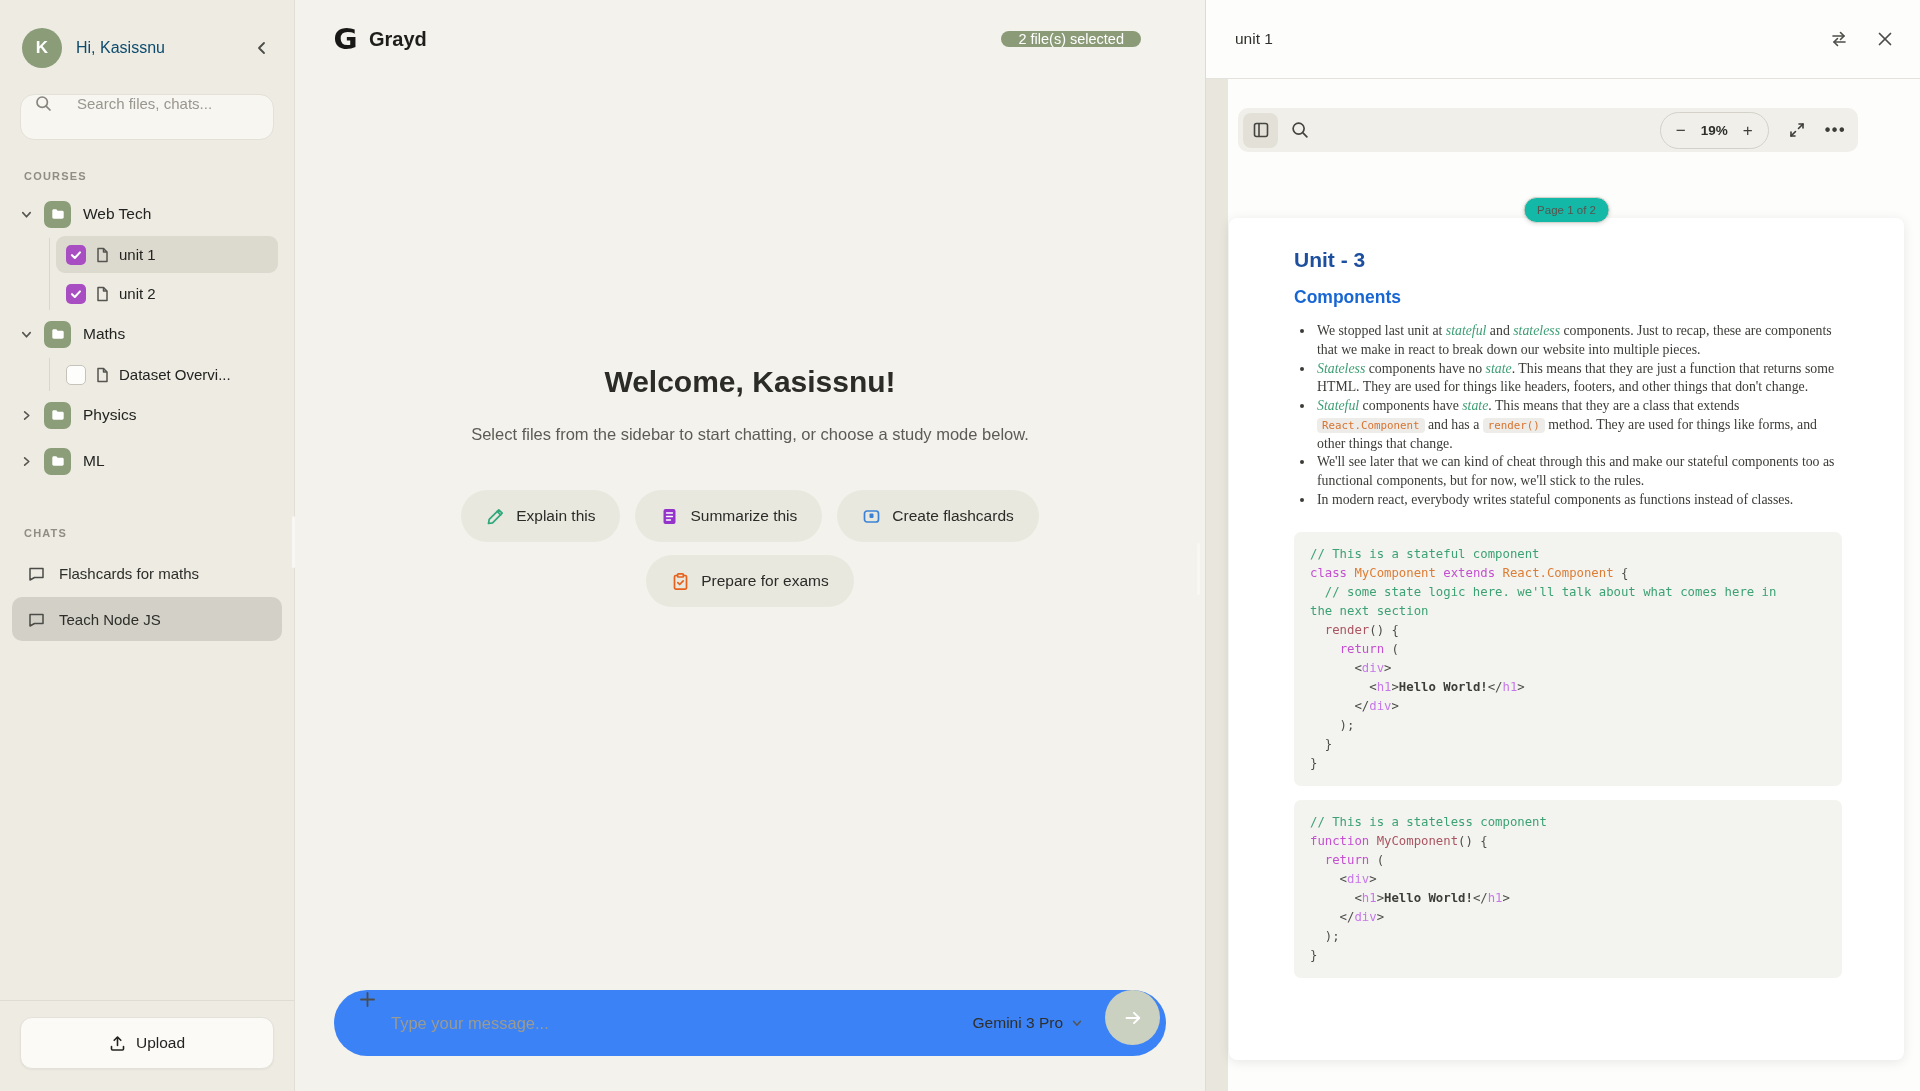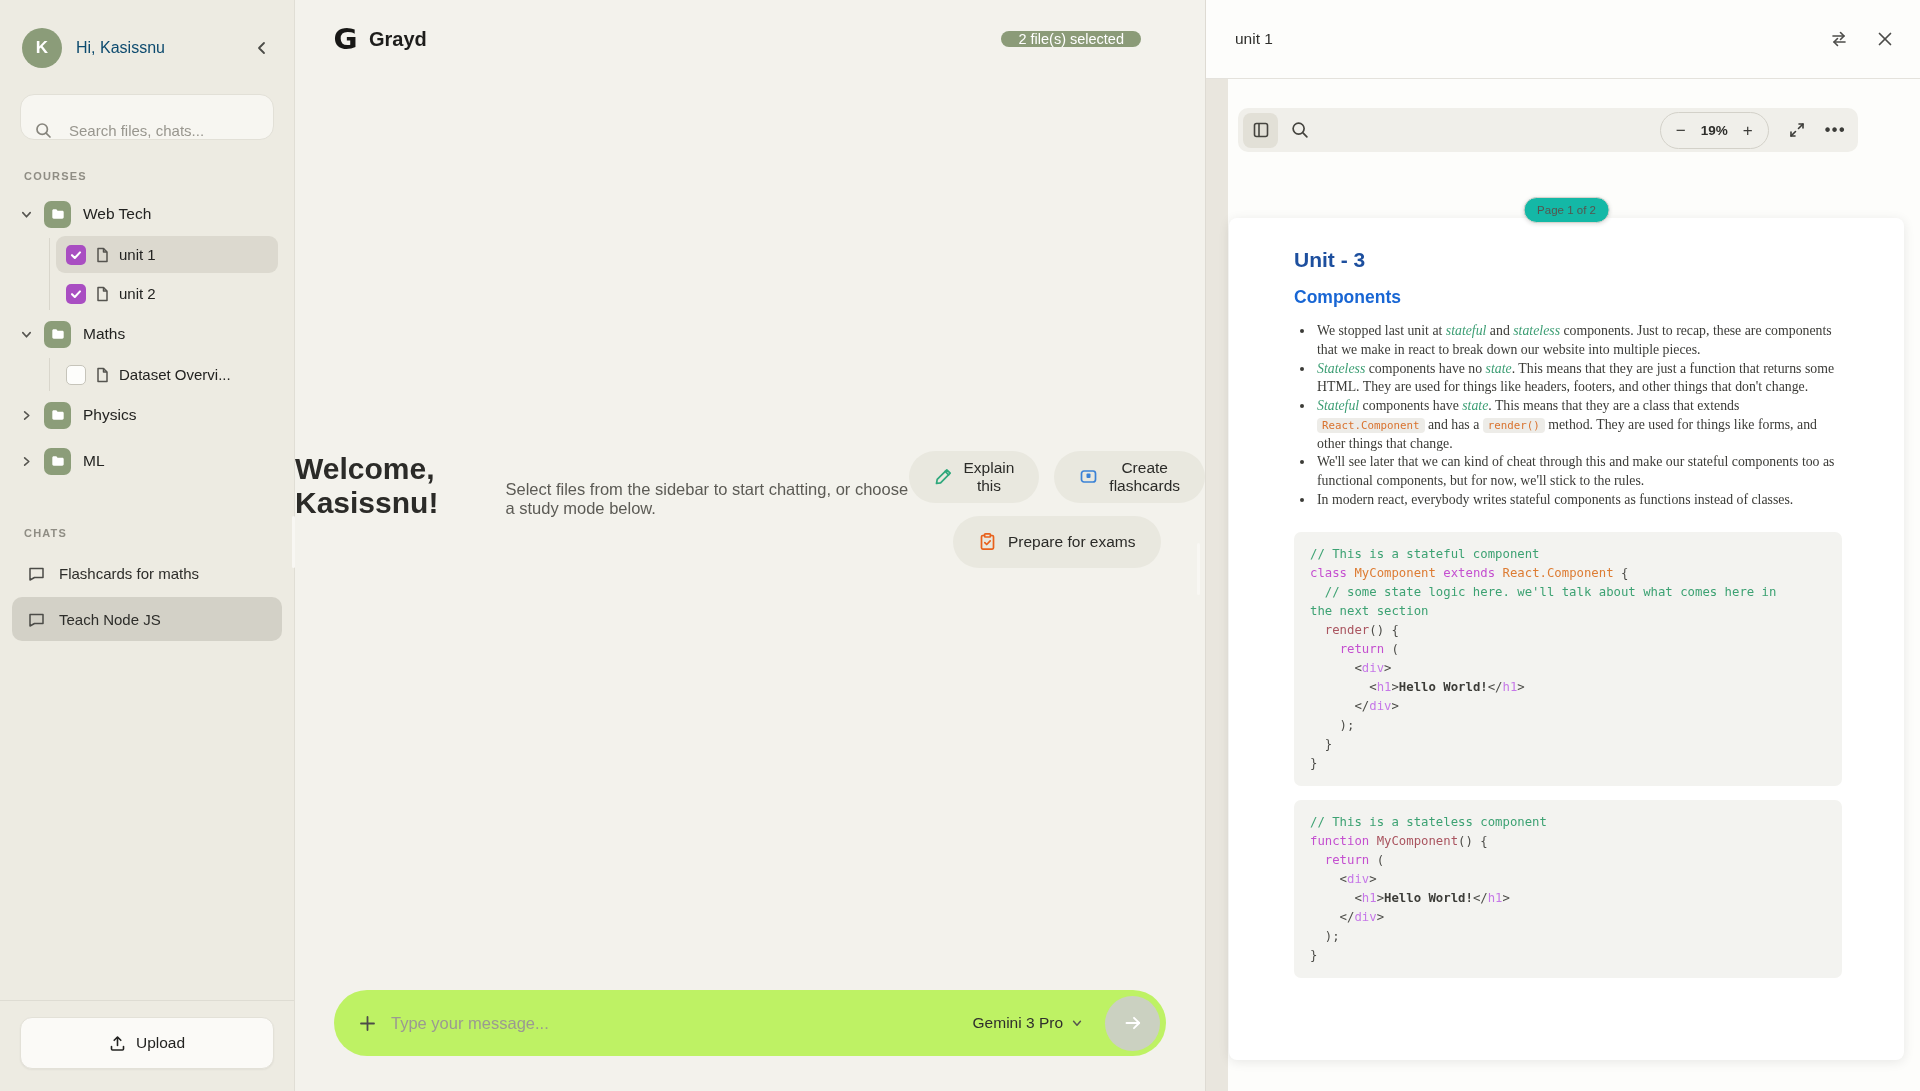--- a/index.html
+++ b/index.html
@@ -9,21 +9,21 @@
 
   
   .sidebar { width:295px; height:100%; background:#edebe2; border-right:1px solid #e0ded5;
              display:flex; flex-direction:column; position:relative; }
   .sb-header { display:flex; align-items:center; padding:28px 20px 10px 22px; }
   .avatar { width:40px; height:40px; border-radius:50%; background:#8b9c79; color:#fff;
             display:flex; align-items:center; justify-content:center; font-size:17px; font-weight:700; }
   .greeting { font-size:16px; font-weight:400; color:#0c4a6e; margin-left:14px; flex:1; }
   .collapse-btn { color:#4b4b47; padding:4px; cursor:pointer; }
   .searchbox { margin:16px 20px 6px 20px; height:46px; background:#f7f6f1; border:1px solid #e2e0d7;
-               border-radius:14px; display:flex; align-items:flex-end; padding:0 14px; gap:17px; }
+               border-radius:14px; display:flex; align-items:flex-start; padding:0 14px; gap:25px; }
   .searchbox input { border:none; outline:none; background:transparent; font-size:15px; color:#4a4a46;
                      font-family:"Liberation Sans",sans-serif; width:100%; }
   .searchbox input::placeholder { color:#98968e; }
   .sb-scroll { flex:1; padding:14px 12px 0 12px; overflow:hidden; }
   .section-label { font-size:11px; font-weight:700; letter-spacing:1.2px; color:#8f8d84; margin:10px 12px 12px 12px; }
   .tree-row { display:flex; align-items:center; height:40px; padding:0 8px 0 6px; gap:6px;
               border-radius:8px; cursor:pointer; }
   .tree-row .chev { color:#55544f; width:16px; display:flex; justify-content:center; }
   .folder-tile { width:27px; height:27px; border-radius:7px; background:#8c9d79; display:flex;
                  align-items:center; justify-content:center; margin:0 6px 0 4px; }
@@ -48,32 +48,32 @@
                 display:flex; align-items:center; justify-content:center; gap:10px; font-size:15.5px;
                 font-weight:500; color:#232321; cursor:pointer; box-shadow:0 1px 2px rgba(0,0,0,.05); }
 
   
   .main { flex:1; position:relative; background:#f3f2ec; display:flex; flex-direction:column; }
   .main-header { height:78px; display:flex; align-items:center; padding:0 64px 0 39px; }
   .logo-mark { font-size:28px; font-weight:800; color:#181816; font-family:"DejaVu Sans",sans-serif;
                transform:scaleX(1.05); }
   .app-name { font-size:20px; font-weight:700; color:#1d1d1b; margin-left:12px; flex:1; }
   .files-badge { background:#8b9b78; color:#fff; font-size:14.5px; border-radius:999px; padding:0 17px; }
-  .center-zone { flex:1; display:flex; flex-direction:row; align-items:center; justify-content:center;
+  .center-zone { flex:1; display:flex; flex-direction:column; align-items:center; justify-content:center;
                  transform:translateY(-48px); }
   .welcome-title { font-size:30px; font-weight:700; color:#2b2b28; }
   .welcome-sub { font-size:16.5px; color:#5c5b55; margin-top:26px; }
   .modes { margin-top:46px; display:flex; flex-direction:column; align-items:center; gap:13px; }
   .modes-row { display:flex; gap:15px; }
   .mode-btn { height:52px; padding:0 25px; background:#e9e8df; border:none; border-radius:26px;
               display:flex; align-items:center; gap:11px; font-size:15.5px; font-weight:500; color:#2b2b28;
               font-family:"Liberation Sans",sans-serif; cursor:pointer; }
   .composer-wrap { padding:0 0 35px 0; display:flex; justify-content:center; }
-  .composer { width:832px; height:66px; background:#bef264; border-radius:33px; display:flex;
-              align-items:center; padding:0 6px 0 24px; gap:14px; }
+  .composer { width:832px; height:66px; background:#3b82f6; border-radius:33px; display:flex;
+              padding:0 6px 0 24px; gap:14px; }
   .plus-btn { color:#4d4c48; cursor:pointer; display:flex; }
   .composer input { flex:1; border:none; outline:none; background:transparent; font-size:16.5px;
                     color:#3c3c38; font-family:"Liberation Sans",sans-serif; }
   .composer input::placeholder { color:#9b9a91; }
   .model-select { display:flex; align-items:center; gap:8px; font-size:15.5px; font-weight:500;
                   color:#2f2f2c; cursor:pointer; margin-right:8px; }
   .model-select .chev { color:#55544f; }
   .send-btn { width:55px; height:55px; border-radius:50%; background:#cbd1c1; border:none; display:flex;
               align-items:center; justify-content:center; color:#fff; cursor:pointer; }
 
@@ -304,20 +304,31 @@
         <button class="mode-btn">
           <span style="color:#2fa87c">
             <svg width="19" height="19" viewBox="0 0 19 19" fill="none" stroke="currentColor" stroke-width="1.7" stroke-linecap="round" stroke-linejoin="round">
                 <path d="M12.8 2.8l3.4 3.4L6.6 15.8l-4.1.7.7-4.1z"></path>
                 <path d="M11.2 4.4l3.4 3.4"></path>
               </svg>
           </span>
           <span>Explain this</span>
         </button>
         <button class="mode-btn">
+          <span style="color:#9333c9">
+            <svg width="19" height="19" viewBox="0 0 19 19">
+                <rect x="3.5" y="2" width="12" height="15" rx="2" fill="currentColor"></rect>
+                <line x1="6.5" y1="6" x2="12.5" y2="6" stroke="#fff" stroke-width="1.4" stroke-linecap="round"></line>
+                <line x1="6.5" y1="9.5" x2="12.5" y2="9.5" stroke="#fff" stroke-width="1.4" stroke-linecap="round"></line>
+                <line x1="6.5" y1="13" x2="10.5" y2="13" stroke="#fff" stroke-width="1.4" stroke-linecap="round"></line>
+              </svg>
+          </span>
+          <span>Summarize this</span>
+        </button>
+        <button class="mode-btn">
           <span style="color:#3b82d6">
             <svg width="19" height="19" viewBox="0 0 19 19" fill="none">
                 <rect x="2.5" y="4" width="14" height="11" rx="2.5" stroke="currentColor" stroke-width="1.7"></rect>
                 <rect x="7.5" y="6.5" width="4" height="4.5" rx="1" fill="currentColor"></rect>
               </svg>
           </span>
           <span>Create flashcards</span>
         </button>
       </div>
       <div class="modes-row">

